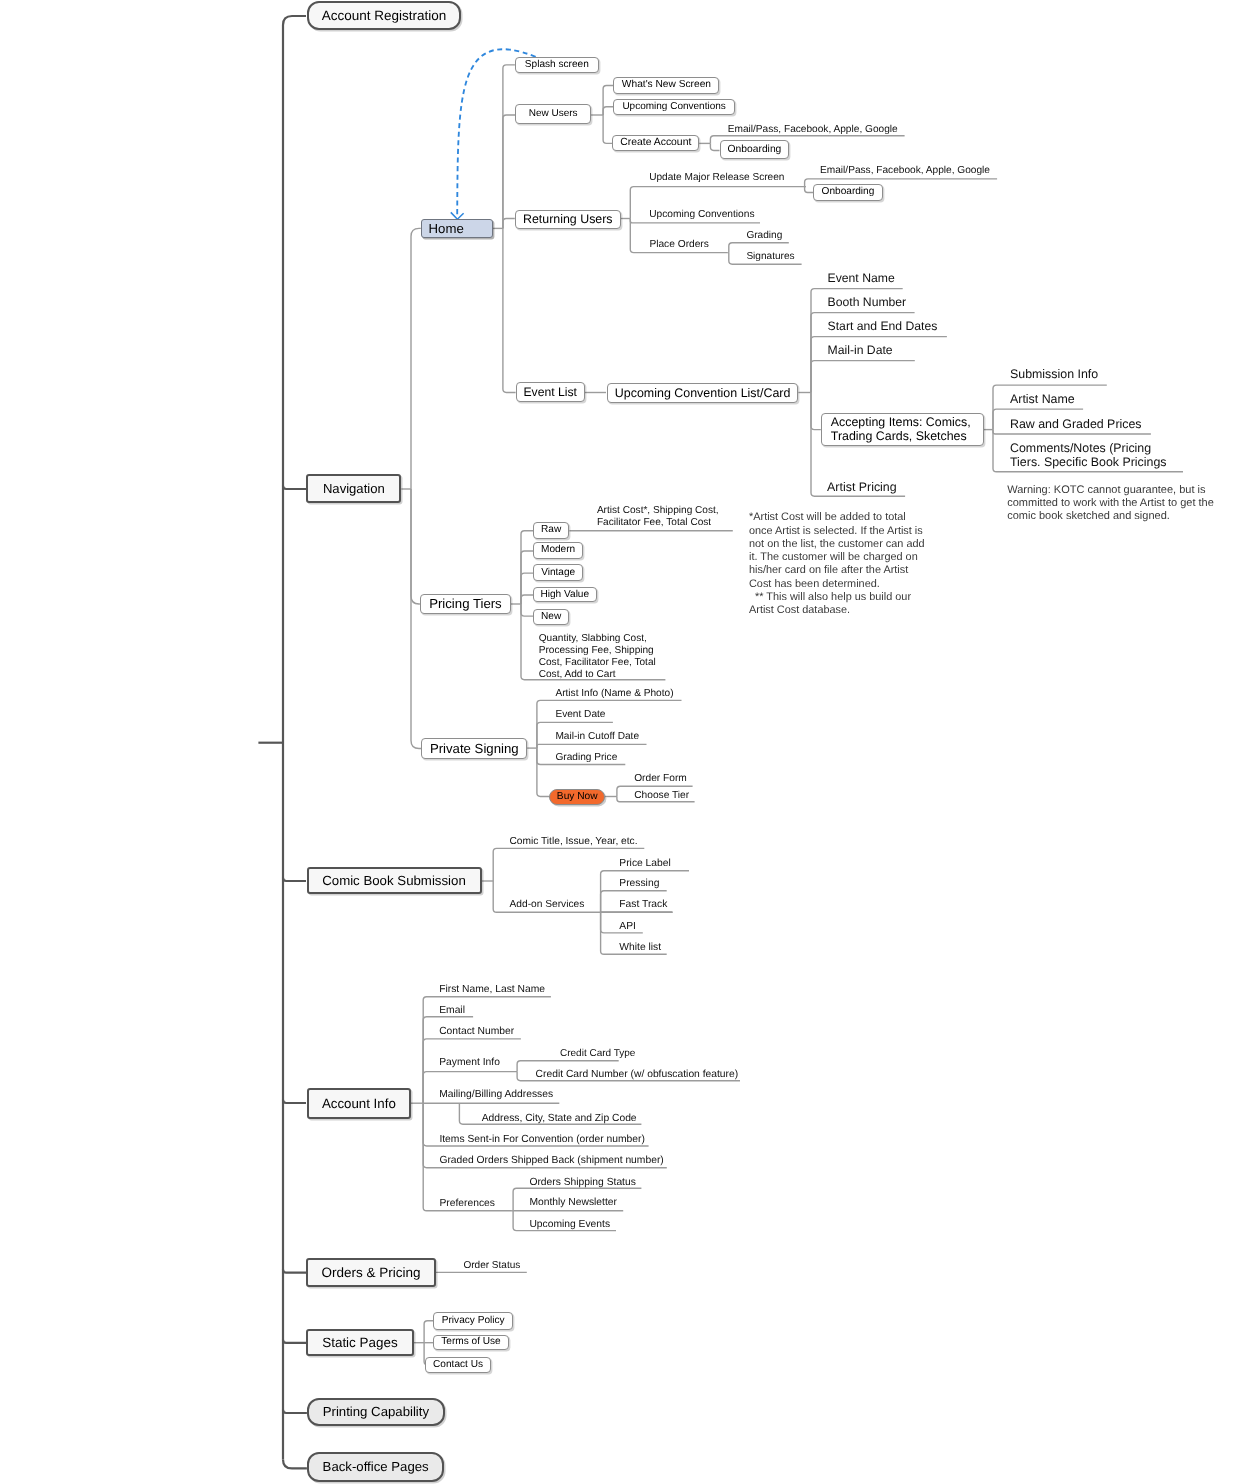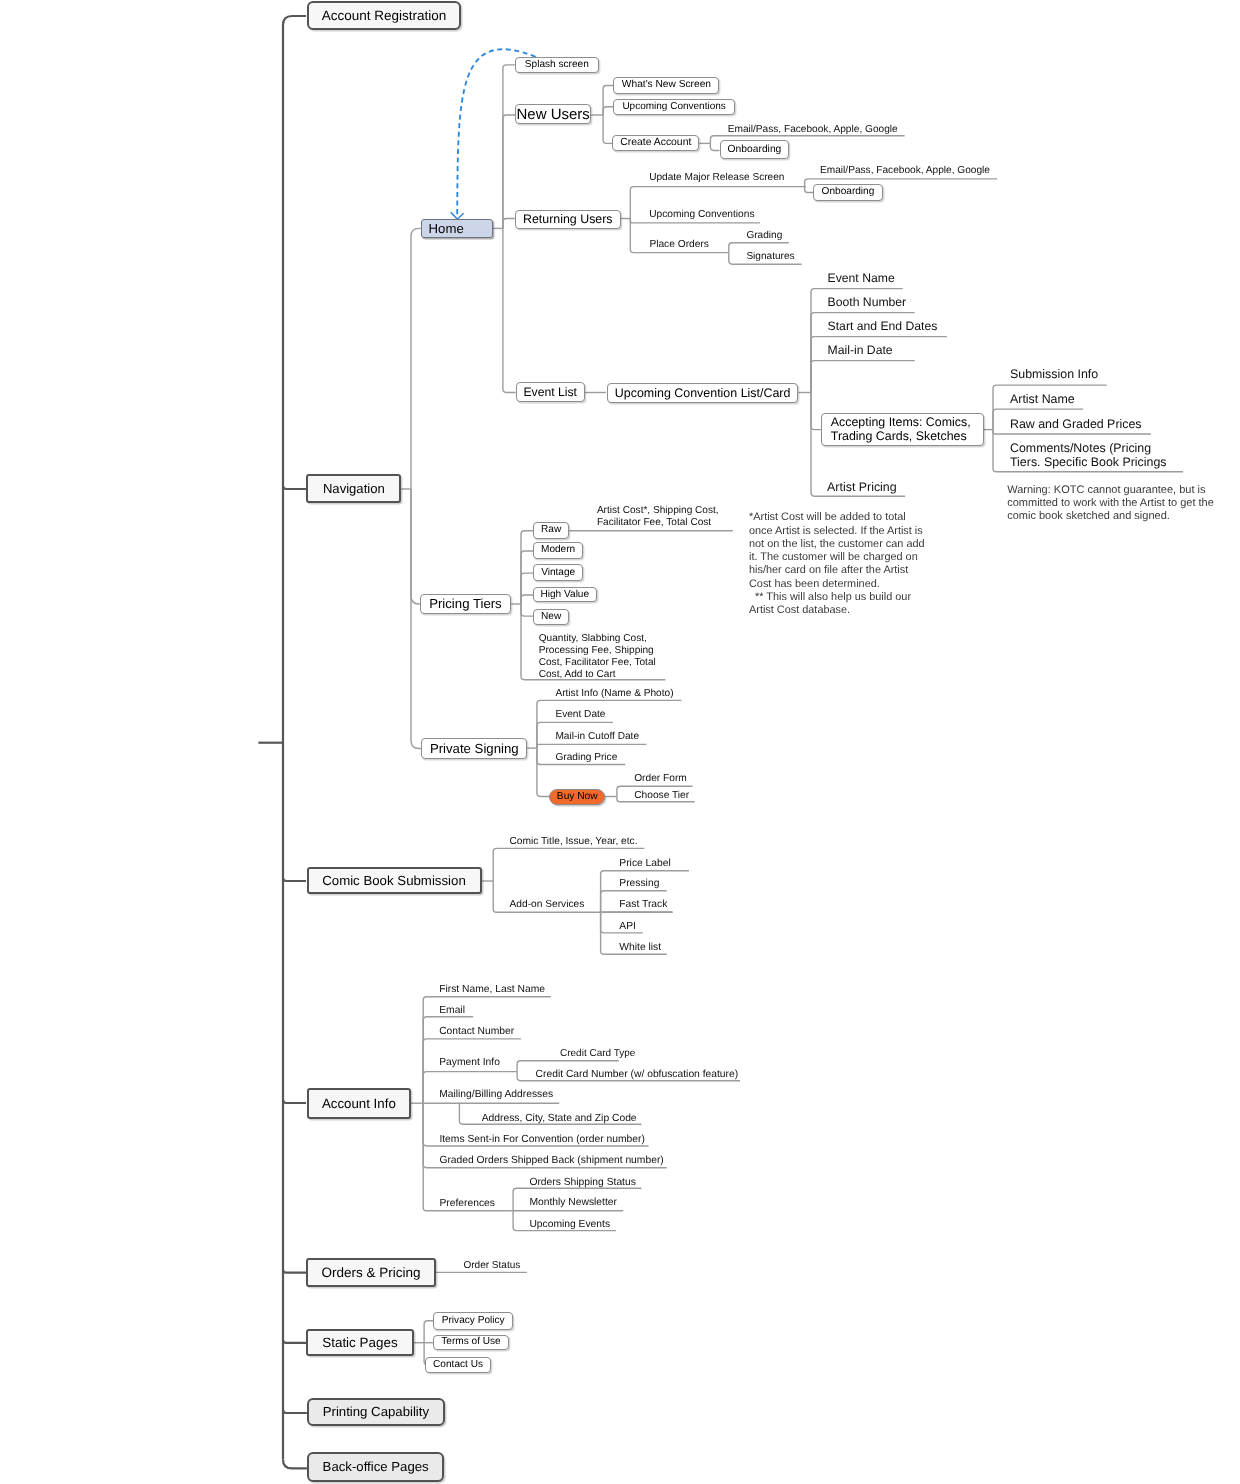--- a/index.html
+++ b/index.html
@@ -12,21 +12,21 @@
   svg#links{position:absolute;left:0;top:0;width:1240px;height:1484px;pointer-events:none;}
   .nd{position:absolute;box-sizing:border-box;display:flex;align-items:center;
       justify-content:center;color:#000;white-space:pre;line-height:1.18;
       text-align:center;}
   
   .root{background:#1f3c78;color:#fff;border-radius:3px;
         box-shadow:2px 2px 2px rgba(0,0,0,.4);}
   
   .branch{background:#f7f7f7;border:2px solid #535353;border-radius:3px;
           box-shadow:1.5px 1.5px 0 0 rgba(0,0,0,.18);}
-  .branch.rnd{border-radius:6px;}
+  .branch.rnd{border-radius:12px;}
   .branch.gry{background:#eaeaea;}
   
   .box{background:#fff;border:1.3px solid #8e8e8e;border-radius:4px;
        box-shadow:1.4px 1.4px 0 0 rgba(0,0,0,.16);}
   .home{background:#ccd6e8;border:1.2px solid #6f7580;border-radius:3px;
         box-shadow:1.4px 1.4px 0 0 rgba(0,0,0,.3);}
   .buy{background:#f2692c;color:#000;border:1.3px solid #8c8c8c;border-radius:999px;
        box-shadow:1.4px 1.4px 0 0 rgba(0,0,0,.2);}
   
   .txt{position:absolute;color:#111;white-space:pre;line-height:1.24;}
@@ -141,21 +141,21 @@
 <div class="nd branch rnd" style="left:307.0px;top:1.2px;width:154.0px;height:29.3px;font-size:13.5px">Account Registration</div>
 <div class="nd branch" style="left:306.4px;top:474.4px;width:94.9px;height:28.6px;font-size:13.1px">Navigation</div>
 <div class="nd branch" style="left:306.5px;top:866.5px;width:175.0px;height:27.7px;font-size:13.25px">Comic Book Submission</div>
 <div class="nd branch" style="left:306.8px;top:1088.4px;width:104.1px;height:30.2px;font-size:13.3px">Account Info</div>
 <div class="nd branch" style="left:306.3px;top:1258.0px;width:129.6px;height:29.3px;font-size:13.5px">Orders &amp; Pricing</div>
 <div class="nd branch" style="left:306.3px;top:1329.3px;width:107.3px;height:27.2px;font-size:13.45px">Static Pages</div>
 <div class="nd branch rnd gry" style="left:306.9px;top:1398.0px;width:138.0px;height:28.3px;font-size:13.2px">Printing Capability</div>
 <div class="nd branch rnd gry" style="left:306.9px;top:1452.4px;width:137.5px;height:29.4px;font-size:13.2px">Back-office Pages</div>
 <div class="nd home lft8" style="left:421.0px;top:218.7px;width:72.1px;height:19.3px;font-size:13.2px">Home</div>
 <div class="nd box" style="left:514.9px;top:56.5px;width:83.9px;height:16.2px;font-size:10.1px">Splash screen</div>
-<div class="nd box" style="left:515.2px;top:104.4px;width:75.9px;height:20.0px;font-size:15px">New Users</div>
+<div class="nd box" style="left:515.2px;top:104.4px;width:75.9px;height:20.0px;font-size:10px">New Users</div>
 <div class="nd box" style="left:613.4px;top:76.6px;width:106.1px;height:17.8px;font-size:10.2px">What's New Screen</div>
 <div class="nd box" style="left:613.3px;top:98.9px;width:121.6px;height:15.7px;font-size:10.0px">Upcoming Conventions</div>
 <div class="nd box" style="left:612.4px;top:134.6px;width:86.8px;height:16.9px;font-size:10.4px">Create Account</div>
 <div class="nd box" style="left:719.5px;top:140.1px;width:69.9px;height:19.3px;font-size:10.3px">Onboarding</div>
 <div class="nd box" style="left:514.8px;top:210.4px;width:106.0px;height:18.3px;font-size:12.4px">Returning Users</div>
 <div class="nd box" style="left:812.9px;top:184.1px;width:70.2px;height:16.5px;font-size:10.1px">Onboarding</div>
 <div class="nd box" style="left:515.6px;top:382.1px;width:69.3px;height:20.3px;font-size:12.2px">Event List</div>
 <div class="nd box" style="left:606.9px;top:383.0px;width:191.5px;height:19.8px;font-size:12.45px">Upcoming Convention List/Card</div>
 <div class="nd box lft" style="left:820.8px;top:412.6px;width:163.0px;height:33.4px;font-size:12.4px">Accepting Items: Comics,
 Trading Cards, Sketches</div>

